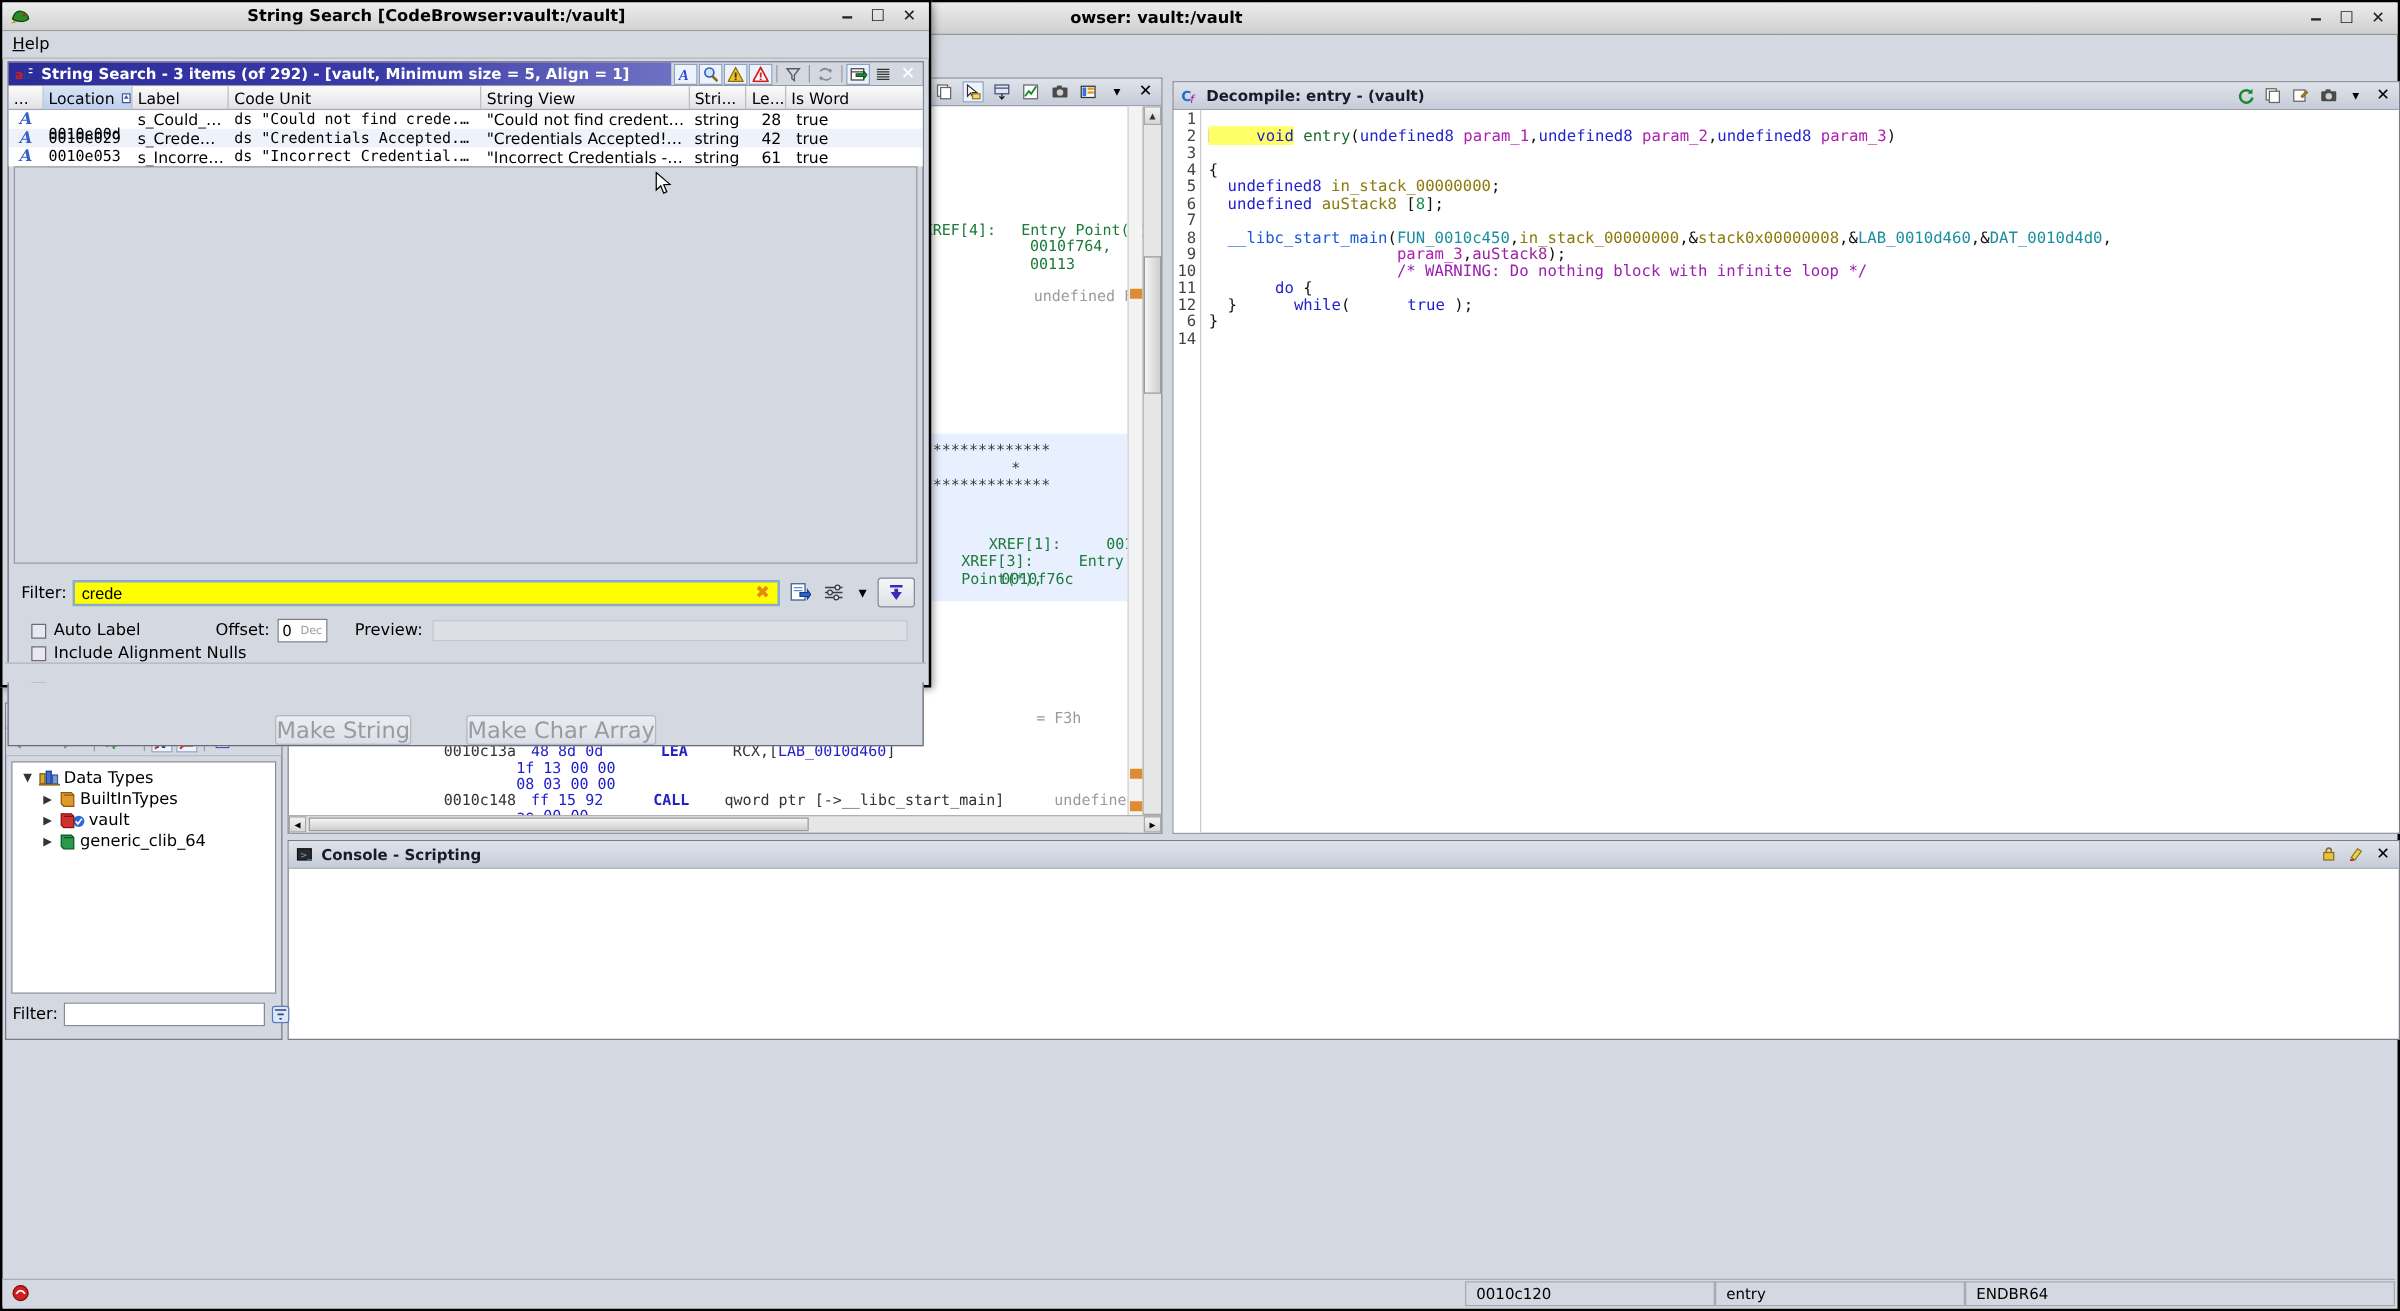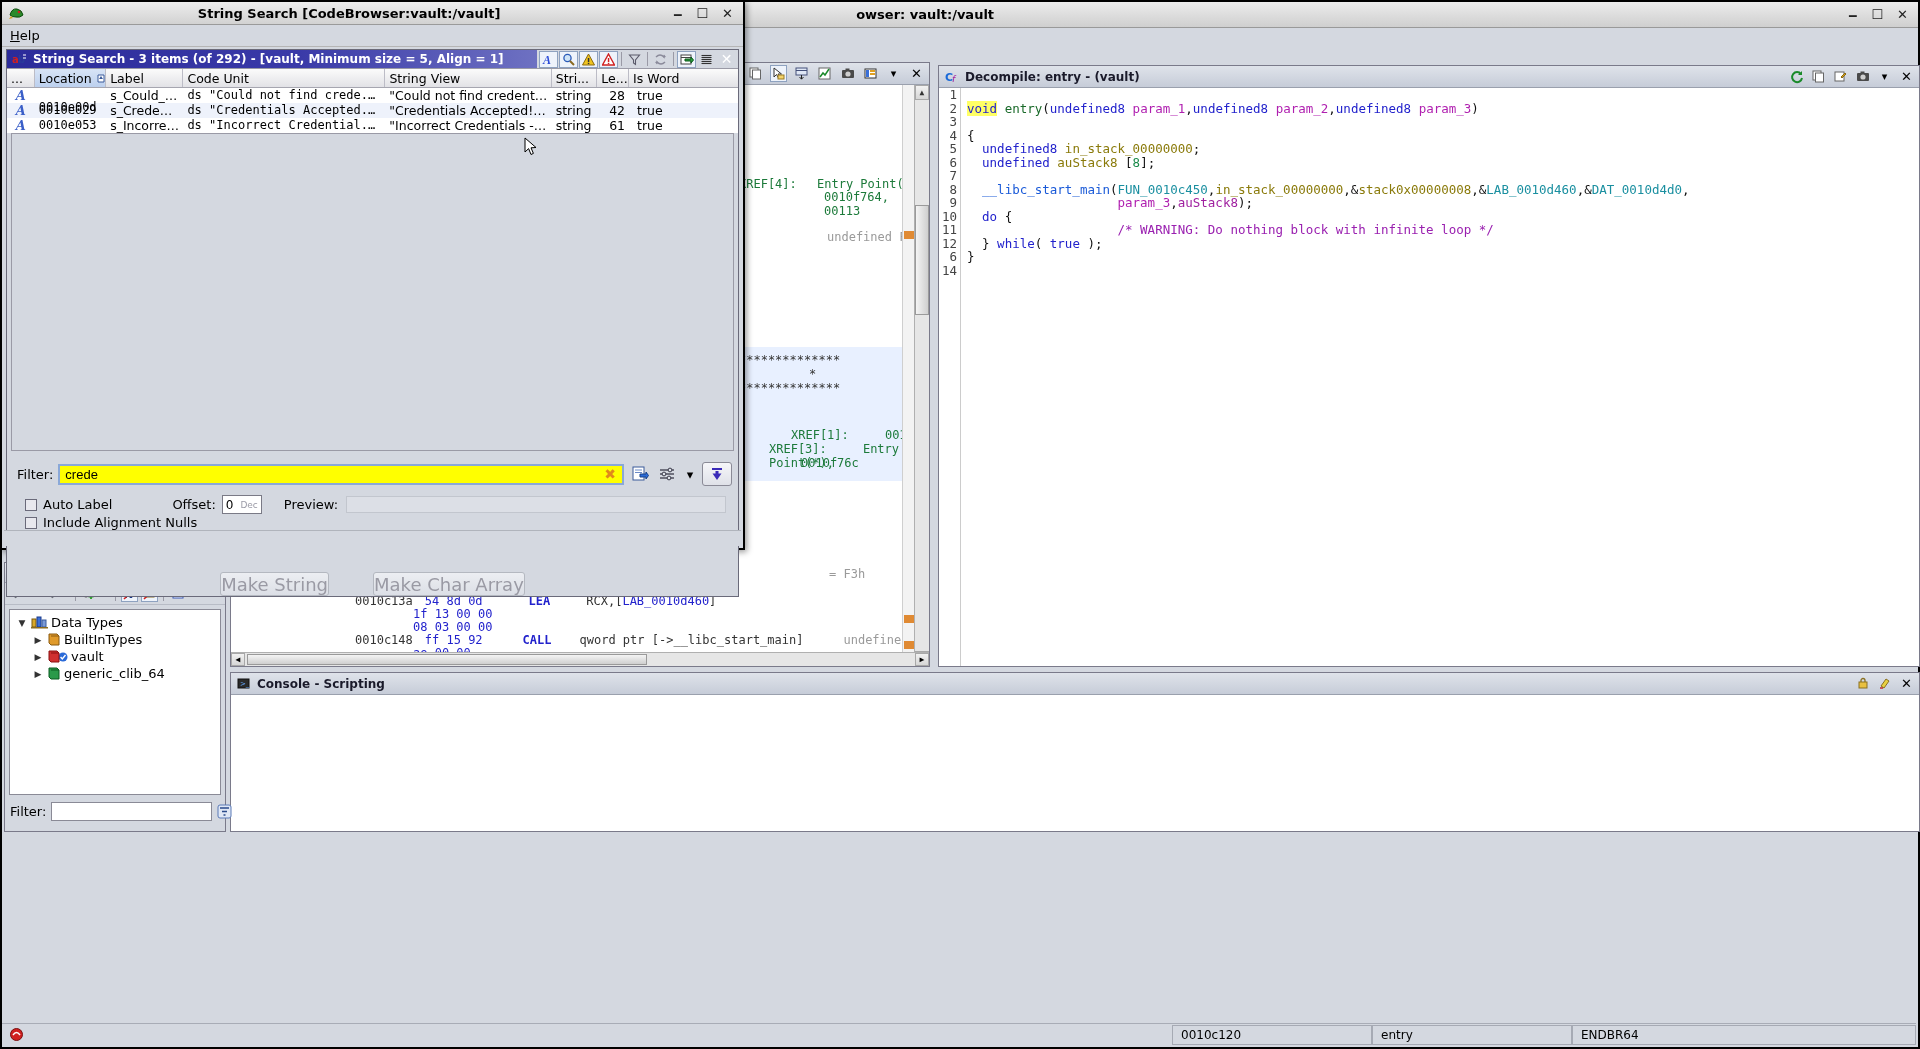--- a/index.html
+++ b/index.html
@@ -81,21 +81,21 @@
   .decomp-head { height: 22px; background: linear-gradient(#dfe3ea,#c6ccd8);
                  border-bottom: 1px solid #9aa0ad; display: flex; align-items: center; padding: 0 4px; gap: 5px; }
   .decomp-head .dh-title { font-size: 12px; font-weight: bold; color: #1a1a2a; flex: 1; }
   .decomp-body { display: flex; height: calc(100% - 22px); background: #fff;
                  font-family: "DejaVu Sans Mono", "Liberation Mono", monospace; font-size: 12.5px; }
   .gutter { width: 22px; text-align: right; padding-right: 3px; color: #444;
             border-right: 1px solid #cccccc; background: #fff; }
   .gutter div { height: 13.5px; line-height: 13.5px; }
   .code { padding-left: 6px; }
   .code div { height: 13.5px; line-height: 13.5px; white-space: pre; }
-  .tok-key { color: #2222cc; }
+  .tok-key { color: #2222cc; padding-left: 38px; }
   .tok-type { color: #2222cc; }
   .tok-fn { color: #1a8fa0; }
   .tok-var { color: #8a7a0a; }
   .tok-param { color: #b020b0; }
   .tok-cmt { color: #9a20b0; }
   .tok-plain { color: #111; }
   .cursor-hl { background: #ffff66; position: relative; }
   .cursor-bar { display: inline-block; width: 2px; height: 11px; background: #d00;
                 vertical-align: -1px; margin-right: -2px; }
 
@@ -285,21 +285,21 @@
         <div style="position:absolute;left:508px;top:296px;" class="mono c-dark">**************</div>
         <div style="position:absolute;left:560px;top:343px;" class="mono c-green">XREF[1]:&nbsp;&nbsp;&nbsp;&nbsp;&nbsp;0010c1</div>
         <div style="position:absolute;left:538px;top:357px;" class="mono c-green">XREF[3]:&nbsp;&nbsp;&nbsp;&nbsp;&nbsp;Entry Point(*),</div>
         <div style="position:absolute;left:570px;top:371px;" class="mono c-green">0010f76c</div>
 
         <div style="position:absolute;left:598px;top:482px;" class="mono c-gray">= F3h</div>
 
         <div style="position:absolute;left:0;top:484px;width:660px;">
           <div class="lst-line"><span class="mono c-dark" style="margin-left:120px;">0010c133</span><span class="mono c-blue" style="margin-left:12px;">4c 8d 05</span><span class="mono c-blue" style="margin-left:46px;font-weight:bold;">LEA</span><span class="mono c-dark" style="margin-left:36px;">R8,[</span><span class="mono c-blue">DAT_0010d4d0</span><span class="mono c-dark">]</span></div>
           <div class="lst-line"><span class="mono c-blue" style="margin-left:178px;">96 13 00 00</span></div>
-          <div class="lst-line"><span class="mono c-dark" style="margin-left:120px;">0010c13a</span><span class="mono c-blue" style="margin-left:12px;">54 8d 0d</span><span class="mono c-blue" style="margin-left:46px;font-weight:bold;">LEA</span><span class="mono c-dark" style="margin-left:36px;">RCX,[</span><span class="mono c-blue">LAB_0010d460</span><span class="mono c-dark">]</span></div>
+          <div class="lst-line"><span class="mono c-dark" style="margin-left:120px;">0010c13a</span><span class="mono c-blue" style="margin-left:12px;">48 8d 0d</span><span class="mono c-blue" style="margin-left:46px;font-weight:bold;">LEA</span><span class="mono c-dark" style="margin-left:36px;">RCX,[</span><span class="mono c-blue">LAB_0010d460</span><span class="mono c-dark">]</span></div>
           <div class="lst-line"><span class="mono c-blue" style="margin-left:178px;">1f 13 00 00</span></div>
           <div class="lst-line"><span class="mono c-blue" style="margin-left:178px;">08 03 00 00</span></div>
           <div class="lst-line"><span class="mono c-dark" style="margin-left:120px;">0010c148</span><span class="mono c-blue" style="margin-left:12px;">ff 15 92</span><span class="mono c-blue" style="margin-left:40px;font-weight:bold;">CALL</span><span class="mono c-dark" style="margin-left:28px;">qword ptr [-&gt;__libc_start_main]</span><span class="mono c-gray" style="margin-left:40px;">undefined _</span></div>
           <div class="lst-line"><span class="mono c-blue" style="margin-left:178px;">ae 00 00</span></div>
         </div>
 
         <div class="marker-strip">
           <i style="top:146px;"></i>
           <i style="top:530px;"></i>
           <i style="top:556px;"></i>
@@ -374,22 +374,22 @@
         <div class="code">
           <div>&nbsp;</div>
           <div><span class="cursor-bar"></span><span class="cursor-hl tok-key">void</span><span class="tok-plain"> </span><span class="tok-fn" style="color:#1a6a2a;">entry</span><span class="tok-plain">(</span><span class="tok-type">undefined8</span><span class="tok-plain"> </span><span class="tok-param">param_1</span><span class="tok-plain">,</span><span class="tok-type">undefined8</span><span class="tok-plain"> </span><span class="tok-param">param_2</span><span class="tok-plain">,</span><span class="tok-type">undefined8</span><span class="tok-plain"> </span><span class="tok-param">param_3</span><span class="tok-plain">)</span></div>
           <div>&nbsp;</div>
           <div><span class="tok-plain">{</span></div>
           <div><span class="tok-plain">  </span><span class="tok-type">undefined8</span><span class="tok-plain"> </span><span class="tok-var">in_stack_00000000</span><span class="tok-plain">;</span></div>
           <div><span class="tok-plain">  </span><span class="tok-type">undefined</span><span class="tok-plain"> </span><span class="tok-var">auStack8</span><span class="tok-plain"> [</span><span class="tok-fn" style="color:#1a8a4a;">8</span><span class="tok-plain">];</span></div>
           <div>&nbsp;</div>
           <div><span class="tok-plain">  </span><span class="tok-fn" style="color:#1a5ad8;">__libc_start_main</span><span class="tok-plain">(</span><span class="tok-fn">FUN_0010c450</span><span class="tok-plain">,</span><span class="tok-var">in_stack_00000000</span><span class="tok-plain">,&amp;</span><span class="tok-var">stack0x00000008</span><span class="tok-plain">,&amp;</span><span class="tok-fn">LAB_0010d460</span><span class="tok-plain">,&amp;</span><span class="tok-fn">DAT_0010d4d0</span><span class="tok-plain">,</span></div>
           <div><span class="tok-plain">                    </span><span class="tok-param">param_3</span><span class="tok-plain">,</span><span class="tok-var" style="color:#a020a0;">auStack8</span><span class="tok-plain">);</span></div>
+          <div><span class="tok-cmt">                    /* WARNING: Do nothing block with infinite loop */</span></div>
           <div><span class="tok-plain">  </span><span class="tok-key">do</span><span class="tok-plain"> {</span></div>
-          <div><span class="tok-cmt">                    /* WARNING: Do nothing block with infinite loop */</span></div>
           <div><span class="tok-plain">  } </span><span class="tok-key">while</span><span class="tok-plain">( </span><span class="tok-key">true</span><span class="tok-plain"> );</span></div>
           <div><span class="tok-plain">}</span></div>
           <div>&nbsp;</div>
         </div>
       </div>
     </div>
 
     <div class="console-panel">
       <div class="console-head">
         <div class="ic">

